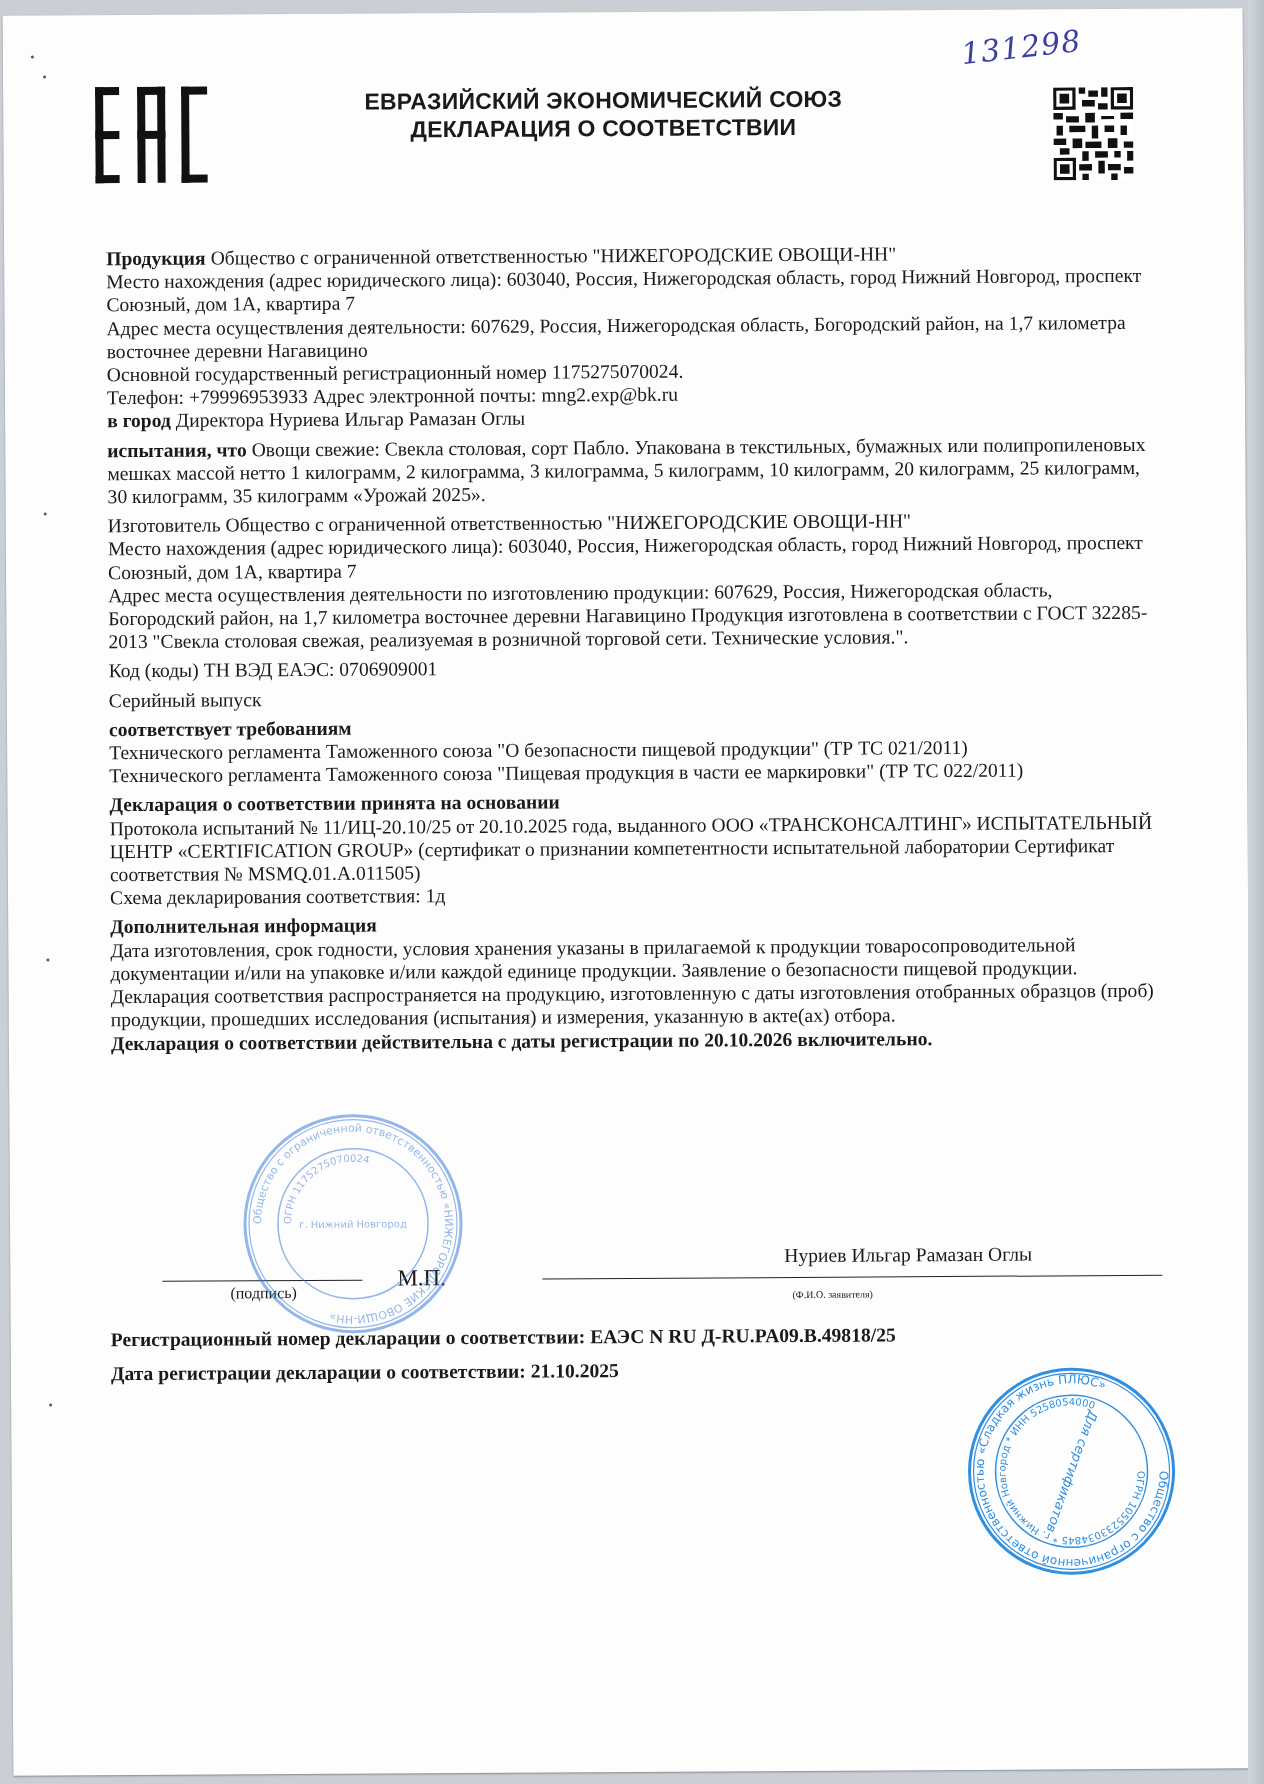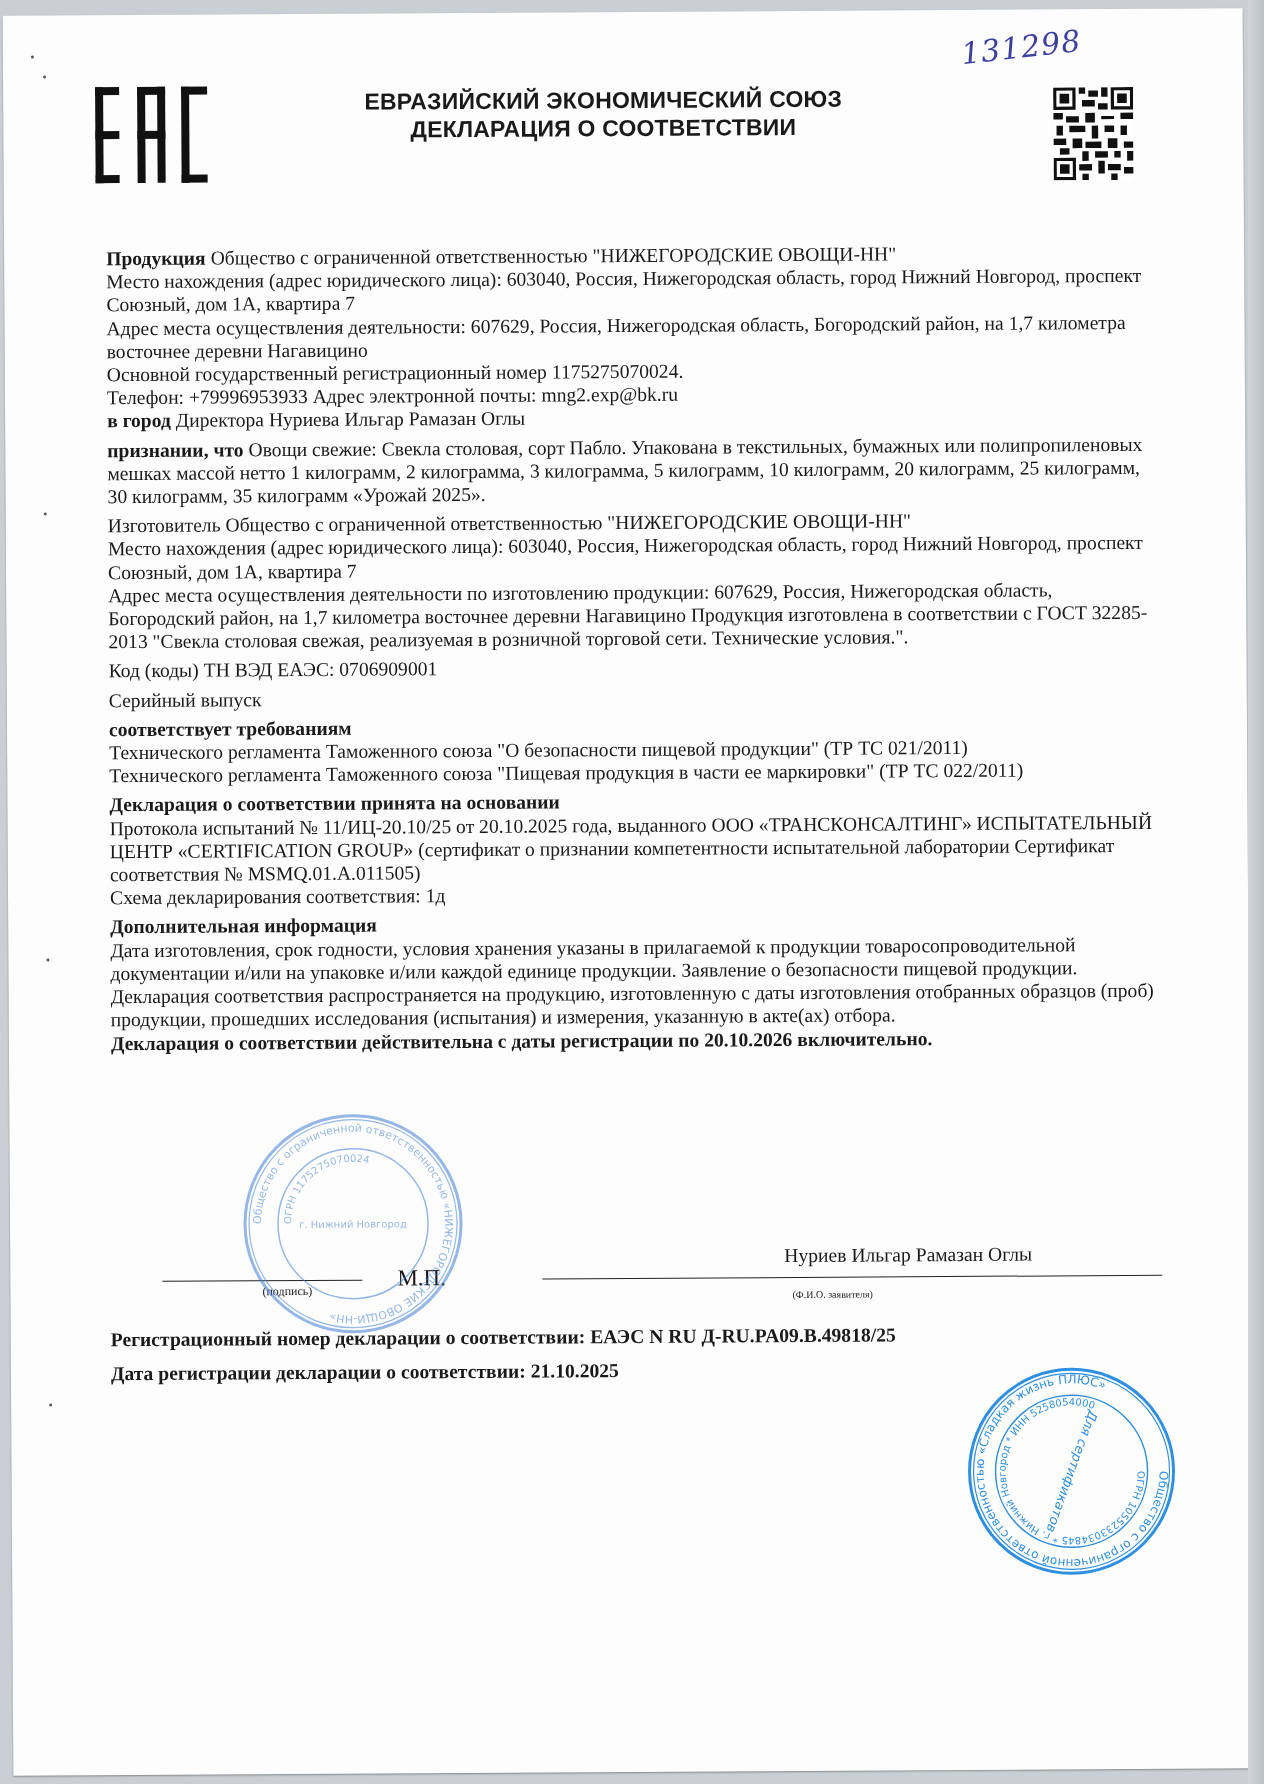--- a/index.html
+++ b/index.html
@@ -11,21 +11,21 @@
   .header { position:absolute; left:300px; top:74px; width:600px; text-align:center; font-family:"Liberation Sans", sans-serif; font-weight:bold; font-size:23px; line-height:28px; letter-spacing:0.2px; }
   .handnote { position:absolute; left:958px; top:20px; font-family:"DejaVu Serif", serif; font-style:italic; font-size:30px; color:#3b3fa0; transform:rotate(-6deg); letter-spacing:1px; }
   .qr { position:absolute; left:1050px; top:78px; width:80px; height:93px; }
   .content { position:absolute; left:102px; top:232px; width:1050px; font-size:19.6px; line-height:23.2px; }
   .content p { margin:0; }
   .gap { height:6px; }
   b { font-weight:bold; }
   .valid { margin-top:14px; font-weight:bold; font-size:19.6px; }
   .sign-row { position:absolute; left:102px; top:1230px; width:1050px; height:60px; }
   .sig-line { position:absolute; left:50px; top:36px; width:200px; border-top:1.5px solid #222; }
-  .sig-cap { position:absolute; left:118px; top:40px; font-size:12px;margin-left:32px; }
+  .sig-cap { position:absolute; left:118px; top:40px; font-size:16px; }
   .mp { position:absolute; left:285px; top:10px; font-size:23px;margin-top:12px; }
   .name-line { position:absolute; left:430px; top:36px; width:620px; border-top:1.5px solid #222; }
   .name-text { position:absolute; left:430px; top:4px; width:490px; text-align:right; font-size:19.6px; }
   .name-cap { position:absolute; left:680px; top:48px; font-size:10px; }
   .reg { position:absolute; left:100px; top:1308px; font-weight:bold; font-size:19.6px; line-height:34px; }
   .stamp { position:absolute; }
   .stamp svg text { font-family:"DejaVu Sans", sans-serif; }
   .dot { position:absolute; width:3px; height:3px; background:#555; border-radius:50%; }
 </style>
 </head>
@@ -110,21 +110,21 @@
   </svg>
 
   <div class="content">
     <p><b>Продукция</b> <span>Общество с ограниченной ответственностью "НИЖЕГОРОДСКИЕ ОВОЩИ-НН"</span></p>
     <p>Место нахождения (адрес юридического лица): 603040, Россия, Нижегородская область, город Нижний Новгород, проспект Союзный, дом 1А, квартира 7</p>
     <p>Адрес места осуществления деятельности: 607629, Россия, Нижегородская область, Богородский район, на 1,7 километра восточнее деревни Нагавицино</p>
     <p>Основной государственный регистрационный номер 1175275070024.</p>
     <p>Телефон: +79996953933 Адрес электронной почты: mng2.exp@bk.ru</p>
     <p><b>в город</b> <span>Директора Нуриева Ильгар Рамазан Оглы</span></p>
     <div class="gap"></div>
-    <p><b>признании, что</b> <span>Овощи свежие: Свекла столовая, сорт Пабло. Упакована в текстильных, бумажных или полипропиленовых мешках массой нетто 1 килограмм, 2 килограмма, 3 килограмма, 5 килограмм, 10 килограмм, 20 килограмм, 25 килограмм, 30 килограмм, 35 килограмм «Урожай 2025».</span></p>
+    <p><b>испытания, что</b> <span>Овощи свежие: Свекла столовая, сорт Пабло. Упакована в текстильных, бумажных или полипропиленовых мешках массой нетто 1 килограмм, 2 килограмма, 3 килограмма, 5 килограмм, 10 килограмм, 20 килограмм, 25 килограмм, 30 килограмм, 35 килограмм «Урожай 2025».</span></p>
     <div class="gap"></div>
     <p>Изготовитель Общество с ограниченной ответственностью "НИЖЕГОРОДСКИЕ ОВОЩИ-НН"</p>
     <p>Место нахождения (адрес юридического лица): 603040, Россия, Нижегородская область, город Нижний Новгород, проспект Союзный, дом 1А, квартира 7</p>
     <p>Адрес места осуществления деятельности по изготовлению продукции: 607629, Россия, Нижегородская область, Богородский район, на 1,7 километра восточнее деревни Нагавицино Продукция изготовлена в соответствии с ГОСТ 32285-2013 "Свекла столовая свежая, реализуемая в розничной торговой сети. Технические условия.".</p>
     <div class="gap"></div>
     <p>Код (коды) ТН ВЭД ЕАЭС: 0706909001</p>
     <div class="gap"></div>
     <p>Серийный выпуск</p>
     <div class="gap"></div>
     <p><b>соответствует требованиям</b></p>

